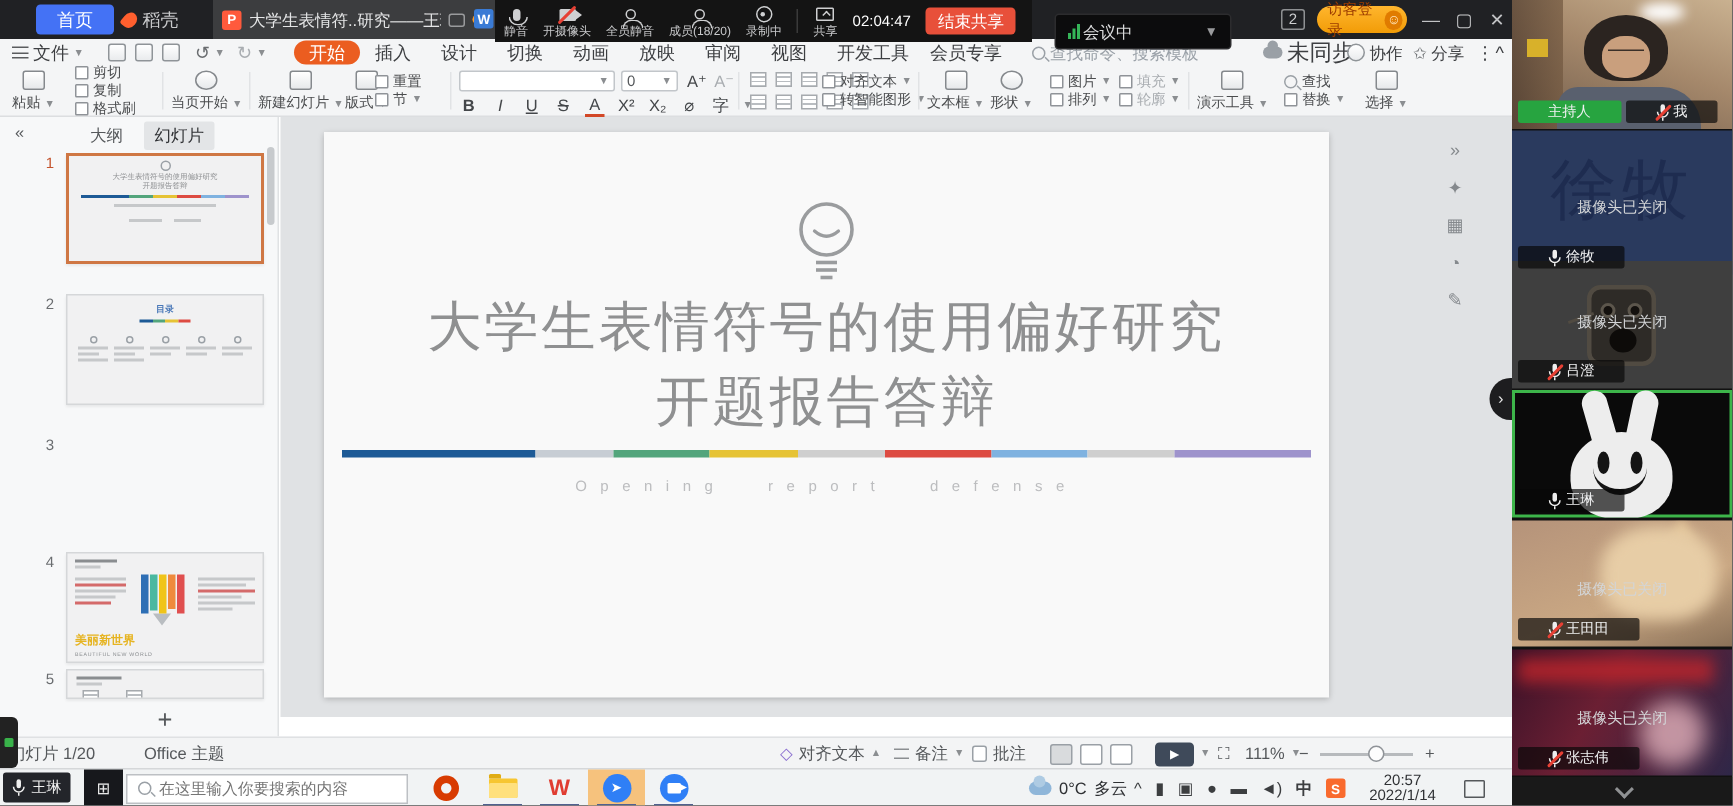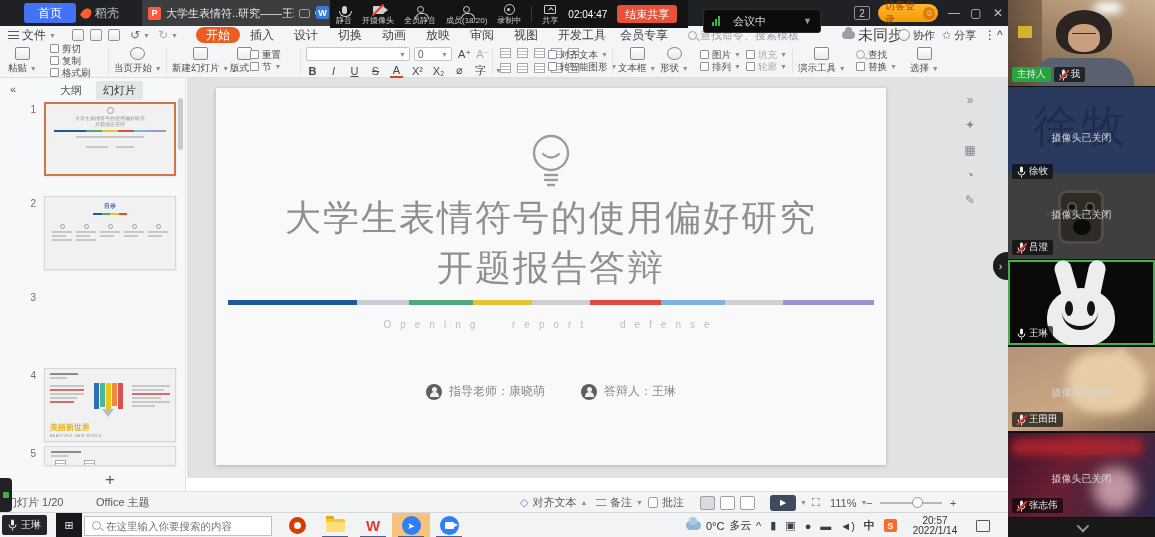--- a/index.html
+++ b/index.html
@@ -39,21 +39,21 @@
   .mitem { display:flex; flex-direction:column; align-items:center; justify-content:center; gap:1px; color:#c9cacc; }
   .mitem .lbl { font-size:8px; line-height:8px; white-space:nowrap; }
   .micon { position:relative; width:14px; height:12px; display:flex; align-items:center; justify-content:center; }
   .slash::after { content:""; position:absolute; left:6px; top:-2px; width:2px; height:16px; background:#e64034;
                   transform:rotate(45deg); border-radius:1px; }
   .mdivider { width:1px; height:16px; background:#3a3a3a; }
   .mtimer { color:#fff; font-size:10px; white-space:nowrap; }
   .endshare { background:#e8503a; border-radius:3px; height:18px; padding:0 8px; color:#fff; font-size:11px;
               display:flex; align-items:center; white-space:nowrap; }
   .meetstatus { left:703px; top:9px; width:118px; height:24px; background:#0c0c0d; border:1px solid #2c2c2e;
-                border-radius:3px; display:flex; align-items:center; gap:13px; padding:0 8px; z-index:40; }
+                border-radius:3px; display:flex; align-items:center; gap:2px; padding:0 8px; z-index:40; }
   .bars { display:flex; align-items:flex-end; gap:1px; height:10px; }
   .bars i { display:block; width:2px; background:#35b558; }
   .meetstatus .stxt { color:#dadbdc; font-size:11px; flex:1; }
   .meetstatus .chev { color:#9a9b9d; font-size:9px; }
 
   
   .menurow { left:0; top:26px; width:1008px; height:18px; background:#f4f5f6; }
   .mr { position:absolute; top:0; height:18px; display:flex; align-items:center; font-size:12px; color:#3d3f42; gap:3px; }
   .hamb { width:11px; height:8px; border-top:1.5px solid #5a5c5e; border-bottom:1.5px solid #5a5c5e; position:relative; }
   .hamb::after { content:""; position:absolute; left:0; top:2.7px; width:11px; height:1.5px; background:#5a5c5e; }
@@ -169,21 +169,21 @@
   .wcloud { width:15px; height:9px; background:#8fb6d9; border-radius:6px; position:relative; }
   .wcloud::before { content:""; position:absolute; left:3px; top:-4px; width:8px; height:8px; border-radius:50%; background:#aecbe3; }
 
   
   .panel { left:1008px; top:0; width:147px; height:537px; background:#111; }
   .tile { position:absolute; left:0; width:147px; overflow:hidden; background:#222; }
   .tile.active { outline:2px solid #3db54a; outline-offset:-2px; }
   .overlaytxt { position:absolute; top:46%; left:0; width:100%; text-align:center; font-size:10px; color:#d3d5d7; z-index:4; }
   .badges { position:absolute; left:4px; bottom:4px; display:flex; gap:3px; z-index:5; }
   .badge { height:15px; background:rgba(8,8,8,.68); border-radius:2px; display:flex; align-items:center; gap:3px;
-           padding:0 5px; font-size:9.5px; color:#f0f1f2; }
+           padding:0 20px; font-size:9.5px; color:#f0f1f2; }
   .badge.host { background:#27a440; }
   .micw { position:relative; width:9px; height:12px; flex:0 0 auto; }
   .micw svg { display:block; }
   .micw.off::after { content:""; position:absolute; left:4px; top:-1px; width:1.6px; height:14px; background:#e64034;
                      transform:rotate(45deg); border-radius:1px; }
   
   .p-host { background:linear-gradient(200deg,#c9b190 0%,#a5886b 45%,#6f5b4a 100%); }
   .lamp { position:absolute; left:58%; top:2px; width:30px; height:12px; background:#fff; border-radius:50%; filter:blur(4px); }
   .shelf { position:absolute; left:0; top:0; width:34px; height:86px; background:linear-gradient(90deg,#4e3b2d,#71573f); opacity:.7; }
   .ybox { position:absolute; left:10px; top:26px; width:14px; height:12px; background:#d8b12a; }
@@ -685,30 +685,20 @@
           <i style="width:8%;background:#c7cdd4"></i>
           <i style="width:10%;background:#53a57c"></i>
           <i style="width:9%;background:#e6c335"></i>
           <i style="width:9%;background:#cfcfcf"></i>
           <i style="width:11%;background:#dd4b42"></i>
           <i style="width:10%;background:#7fb2e0"></i>
           <i style="width:9%;background:#cfcfcf"></i>
           <i style="width:14%;background:#9e93cc"></i>
       </div>
       <div class="s-sub">Opening report defense</div>
-      <div class="s-info">
-        <div class="item">
-          <span class="pcirc"></span>
-          <span>指导老师：康晓萌</span>
-        </div>
-        <div class="item">
-          <span class="pcirc"></span>
-          <span>答辩人：王琳</span>
-        </div>
-      </div>
     </div>
     <div class="rail">
       <span class="ric">»</span>
       <span class="ric">✦</span>
       <span class="ric">▦</span>
       <span class="ric">◔</span>
       <span class="ric">✎</span>
     </div>
     <div class="panel-toggle">›</div>
   </div>

